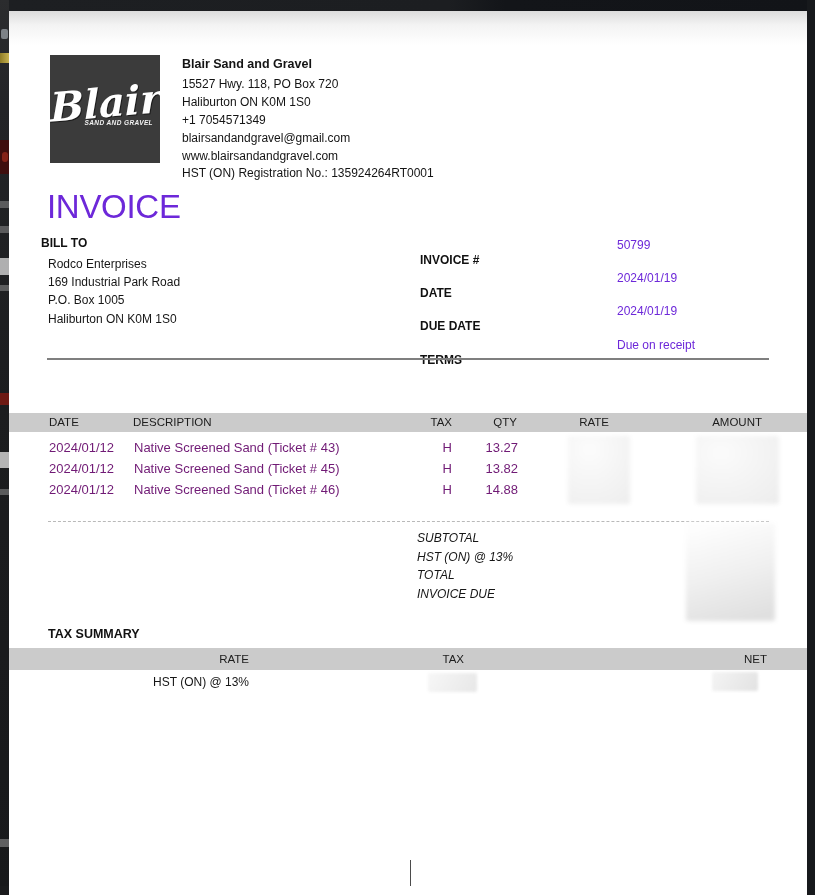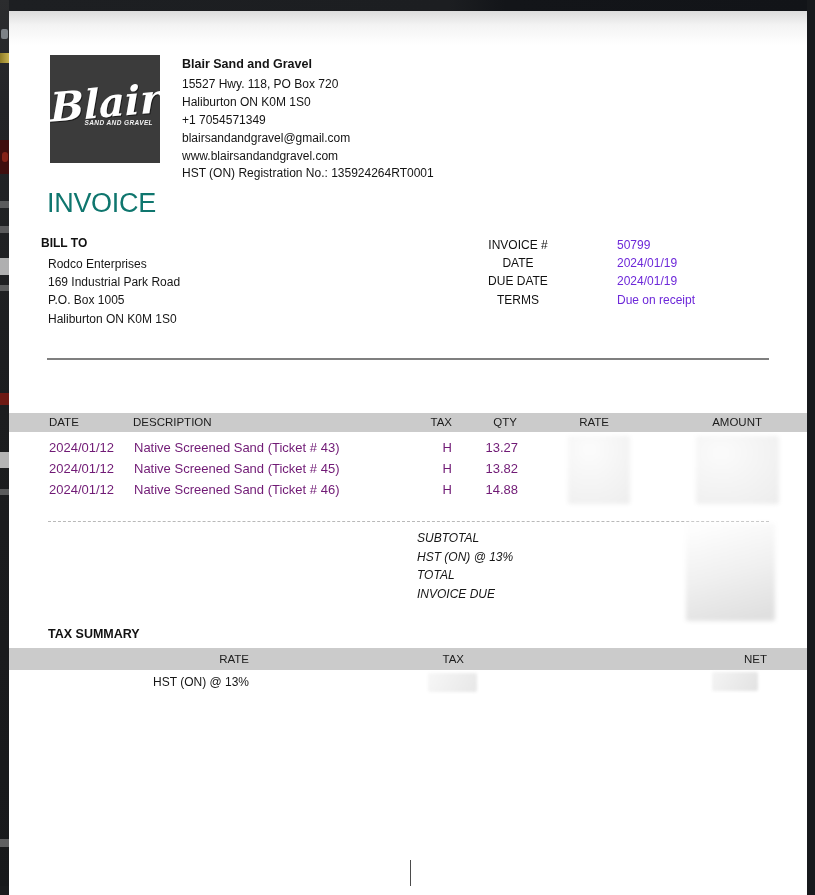--- a/index.html
+++ b/index.html
@@ -65,30 +65,30 @@
     position: absolute; right: 7px; top: 64px; width: 80px;
     text-align: right;
     font-style: italic; font-weight: bold;
     font-size: 6.5px; letter-spacing: .4px; color: #f2f2f2;
   }
   .company { left: 182px; top: 56px; width: 420px; font-size: 12px; line-height: 17.9px; color: #141414; }
   .company-name { font-weight: bold; font-size: 12.5px; margin-bottom: 2px; }
 
   .doc-title {
     left: 47px; top: 188px;
-    font-size: 27px; letter-spacing: -0.3px; color: #0f766e;
+    font-size: 33px; letter-spacing: -0.3px; color: #6d28d9;
   }
 
   
   .billto-label { left: 41px; top: 236px; font-weight: bold; font-size: 12px; color: #111; }
   .billto-lines { left: 48px; top: 255px; width: 300px; font-size: 12px; line-height: 18.2px; color: #161616; }
 
   .meta { left: 420px; top: 236px; width: 360px; font-size: 12px; line-height: 18.2px; }
   .meta-row { display: flex; }
-  .meta-label { flex: 0 0 196px; text-align: center; font-weight: normal; color: #111; }
+  .meta-label { flex: 0 0 196px; text-align: left; font-weight: bold; color: #111; margin-top: 15px; }
   .meta-value { margin-left: 1px; color: #6d28d9; }
 
   .rule { left: 47px; top: 358px; width: 722px; height: 2px; background: #7f7f7f; }
 
   
   .items-head {
     left: 9px; top: 413px; width: 798px; height: 19px;
     background: #cbcbcb; font-size: 11.5px; line-height: 19px; color: #1c1c1c;
   }
   .items-head span, .item-row span, .tax-head span, .tax-row span { position: absolute; white-space: nowrap; }

